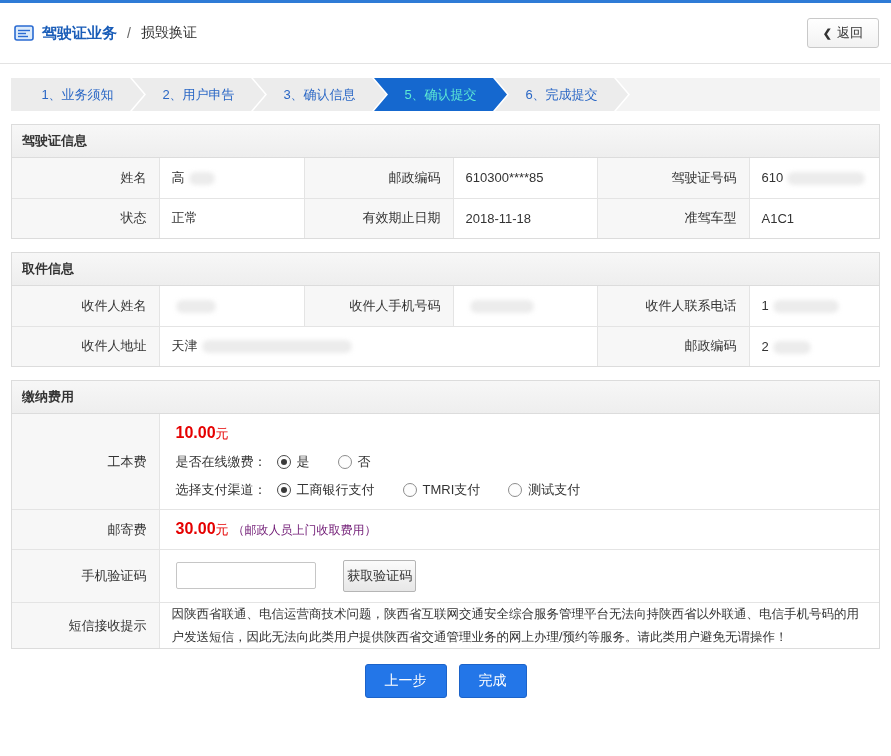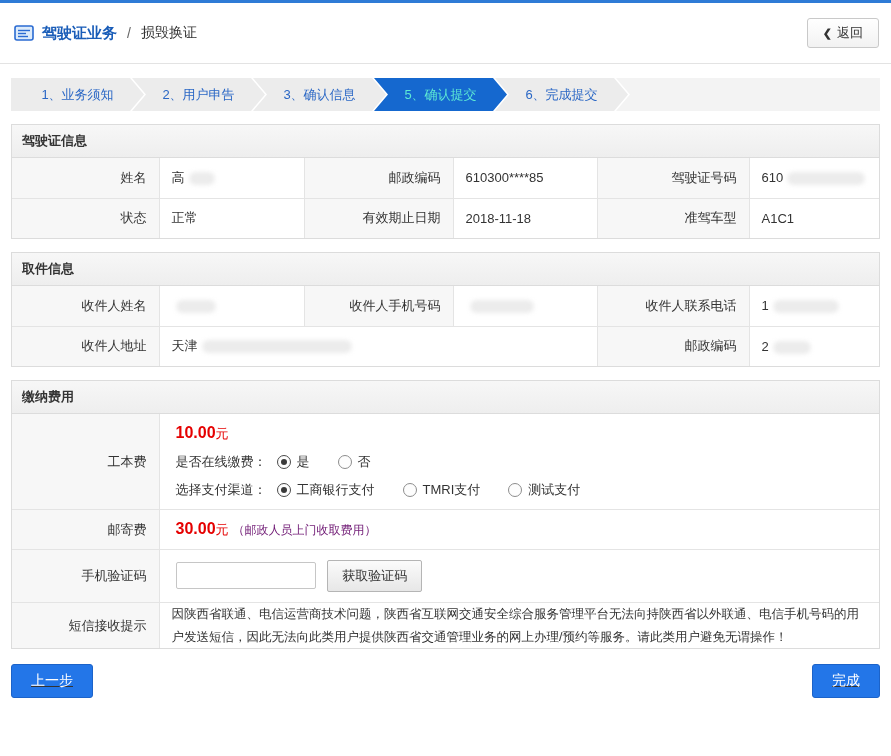--- a/index.html
+++ b/index.html
@@ -82,28 +82,28 @@
   .radio-item.checked .radio { border-color:#4a4a4a; }
   .radio-item.checked .radio::after {
     content:""; position:absolute; left:3px; top:3px; width:6px; height:6px;
     border-radius:50%; background:#3a3a3a;
   }
   .code-input {
     width:140px; height:27px; border:1px solid #c6c6c6; border-radius:2px;
     padding:0 6px; font-size:13px; font-family:inherit;
   }
   .code-btn {
-    margin-left:8px; padding:6px 14px; border:1px solid #b5b5b5; border-radius:2px;
+    margin-left:24px; padding:6px 3px; border:1px solid #b5b5b5; border-radius:2px;
     background:linear-gradient(#fbfbfb,#e7e7e7); font-size:13px; color:#333;
     cursor:pointer; font-family:Liberation Sans, sans-serif;
   }
   .notice-text { color:#e50000; font-size:12.5px; line-height:1.8; padding:10px 16px; }
 
   
-  .footer { display:flex; justify-content:space-between; gap:12px; margin:15px 11px 14px 11px;text-decoration:underline; }
+  .footer { display:flex; justify-content:center; gap:12px; margin:15px 11px 14px 11px; }
   .btn-primary {
     background:#2376e8; color:#fff; border:1px solid #1c63c9; border-radius:3px;
     padding:7px 19px; font-size:14px; cursor:pointer; font-family:inherit;
   }
 </style>
 </head>
 <body>
 
 <div class="top-line"></div>
 

